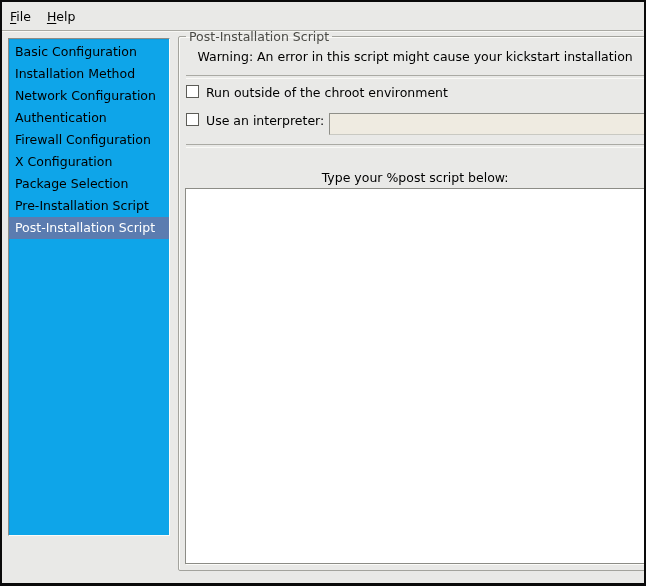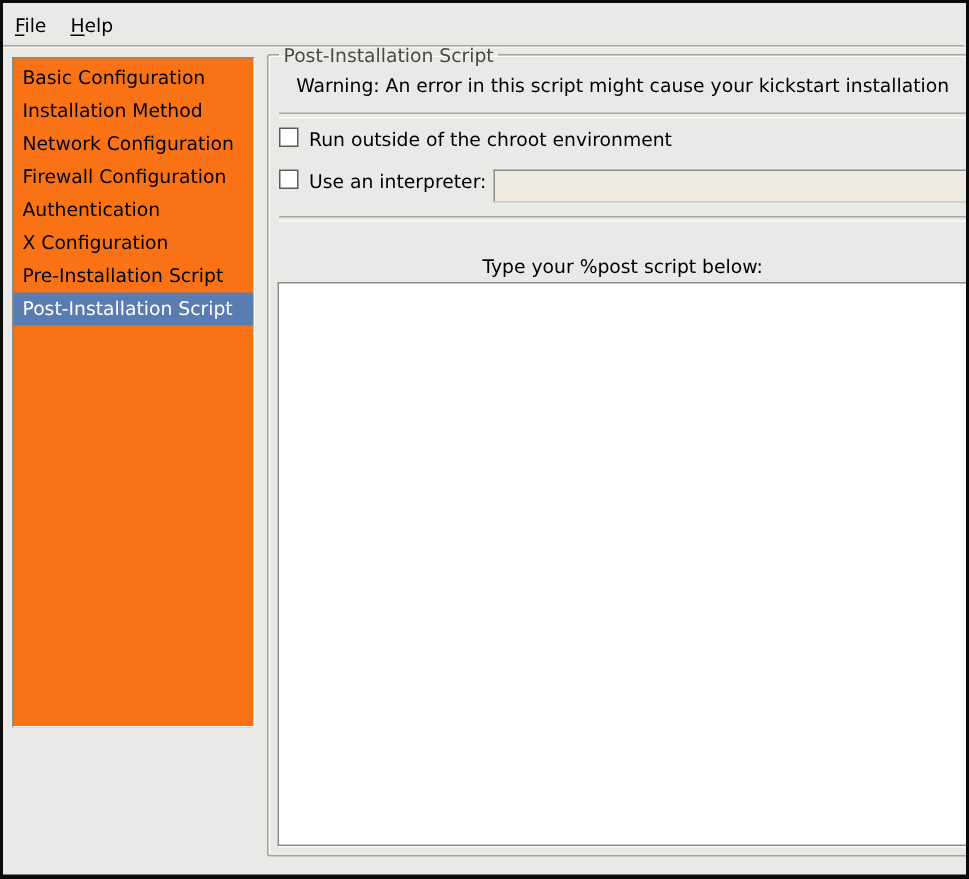--- a/index.html
+++ b/index.html
@@ -13,22 +13,22 @@
   
   .menubar {
     position:absolute; left:0; top:0; right:1px; height:28px;
     display:flex; align-items:center;
     border-bottom:1px solid #a9a9a3; box-shadow:0 1px 0 #f7f7f4;
   }
   .menu-item { padding:5px 8px; cursor:default; }
   .menu-item .mn { text-decoration:underline; text-underline-offset:2px; }
   
   .sidebar {
-    position:absolute; left:6px; top:36px; width:162px; height:447px;
-    box-sizing:border-box; background:#f97316;
+    position:absolute; left:6px; top:36px; width:162px; height:498px;
+    box-sizing:border-box; background:#0ea5e9;
     border:1px solid; border-color:#8c8c86 #fbfbf8 #fbfbf8 #8c8c86;
     box-shadow:inset 1px 1px 0 rgba(0,0,0,0.05);
     padding-top:2px; overflow:hidden;
   }
   .row { height:22px; line-height:22px; padding-left:6px; white-space:nowrap; cursor:default; }
   .row.selected { background:var(--sel-bg,#5b7cb0); color:var(--sel-fg,#fff); }
   
   fieldset.frame {
     position:absolute; left:176px; top:27px; width:454px; height:542px;
     box-sizing:border-box; margin:0; padding:0 6px 5px;
@@ -66,23 +66,24 @@
   <div class="menubar">
     <div class="menu-item"><span class="mn">F</span><span>ile</span></div>
     <div class="menu-item"><span class="mn">H</span><span>elp</span></div>
   </div>
 
   <div class="sidebar" id="sidebar">
 
   <div class="row">Basic Configuration</div>
       <div class="row">Installation Method</div>
       <div class="row">Network Configuration</div>
+      <div class="row">Authentication</div>
       <div class="row">Firewall Configuration</div>
-      <div class="row">Authentication</div>
       <div class="row">X Configuration</div>
+      <div class="row">Package Selection</div>
       <div class="row">Pre-Installation Script</div>
       <div class="row selected">Post-Installation Script</div>
     </div>
 
   <fieldset class="frame">
     <legend class="frame-title">Post-Installation Script</legend>
 
     <div class="warning">
       <div>Warning: An error in this script might cause your kickstart installation</div>
     </div>

